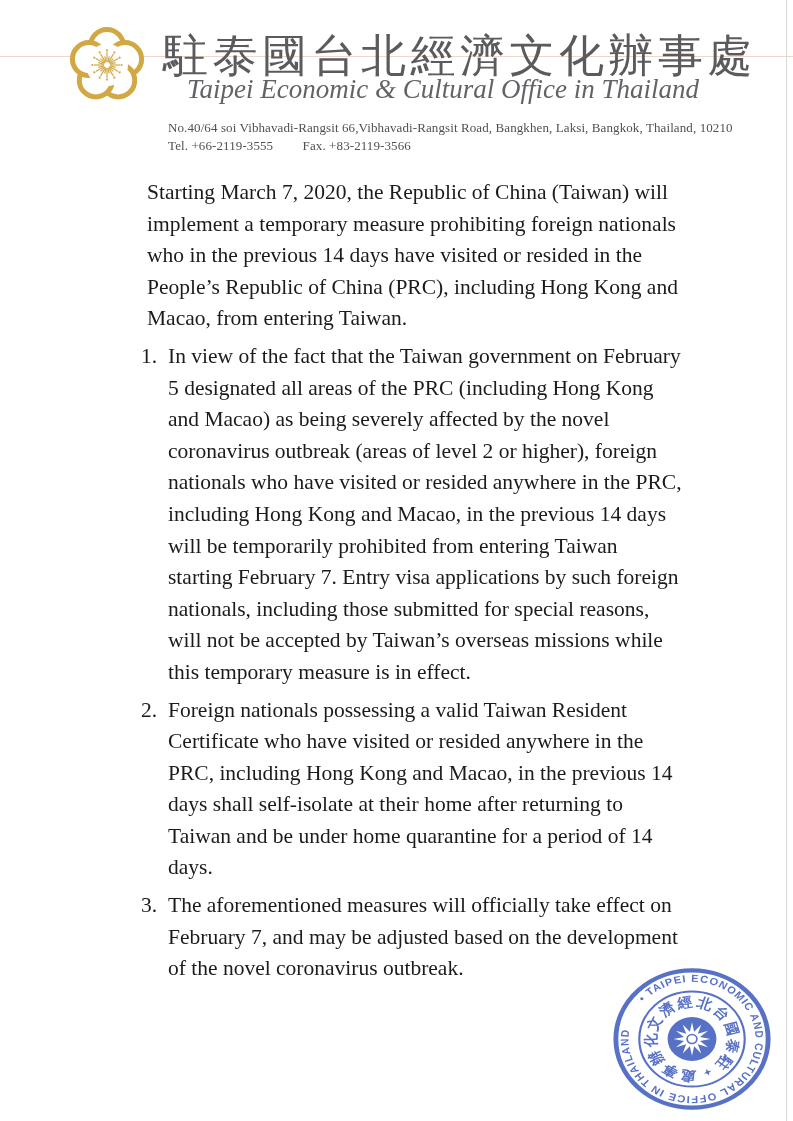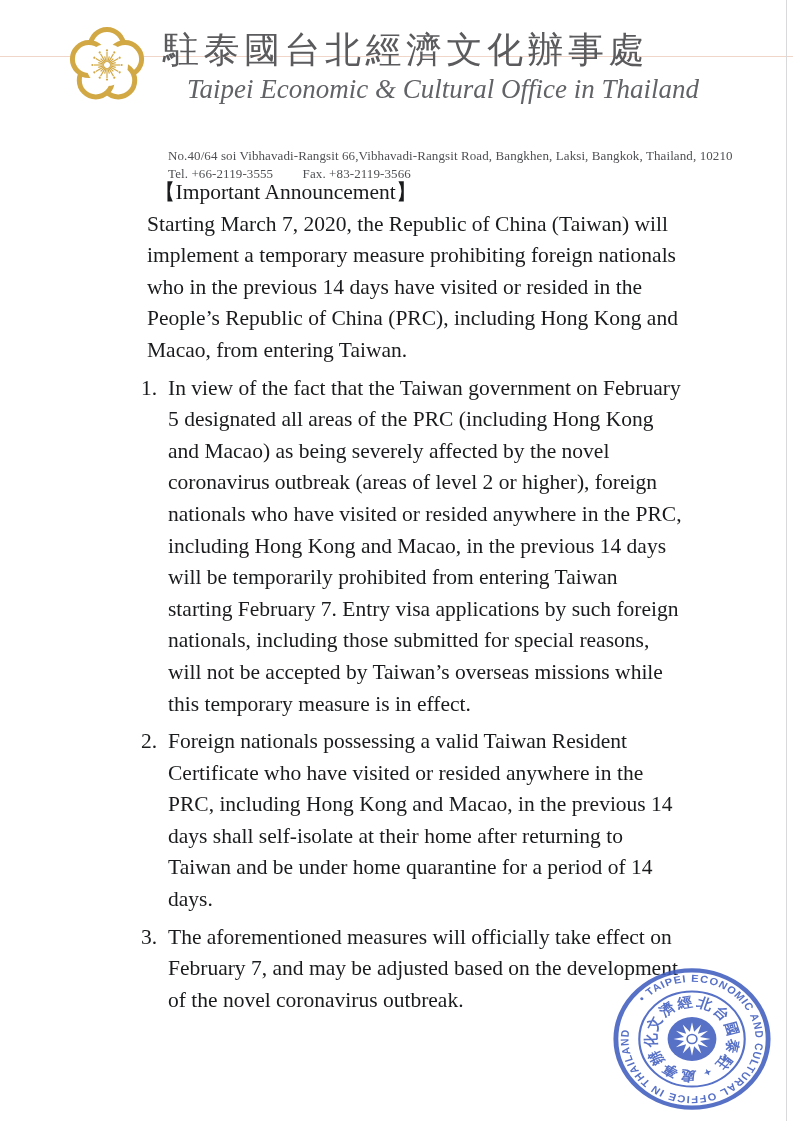--- a/index.html
+++ b/index.html
@@ -9,29 +9,29 @@
     font-family:"Liberation Serif", serif;
   }
   
   .accent-line{position:absolute;left:0;top:56px;width:793px;height:1px;background:#efd6c8;z-index:0;}
   .scan-edge{position:absolute;left:786px;top:0;width:1px;height:1121px;background:#d9d9db;z-index:0;}
 
   
   .logo{position:absolute;left:68px;top:24px;z-index:2;}
   .org-zh{
     position:absolute;left:163px;top:26px;width:560px;
-    font-size:36px;color:#5b5b5e;letter-spacing:4.5px;white-space:nowrap;z-index:1;
+    font-size:45px;color:#5b5b5e;letter-spacing:4.5px;white-space:nowrap;z-index:1;
   }
   .org-en{
     position:absolute;left:163px;top:74px;width:560px;
     font-size:27px;font-style:italic;color:#626366;white-space:nowrap;z-index:1;text-align:center;
   }
   .addr{
     position:absolute;left:168px;top:119px;width:600px;
-    font-size:13px;color:#4f5053;line-height:18px;z-index:1;letter-spacing:0.1px;margin-top:28px;
+    font-size:13px;color:#4f5053;line-height:18px;z-index:1;letter-spacing:0.1px;
   }
   .addr .telfax span{display:inline-block;text-align:right;}
   .addr .telfax span + span{margin-left:26px;}
 
   
   .doc{
     position:absolute;left:138px;top:177px;width:546px;
     font-size:21.5px;line-height:31.6px;color:#1a1b1d;z-index:1;
   }
   .doc-heading{padding-left:16px;}
@@ -108,21 +108,20 @@
 <div class="org-en">Taipei Economic &amp; Cultural Office in Thailand</div>
 <div class="addr">
   <div>No.40/64 soi Vibhavadi-Rangsit 66,Vibhavadi-Rangsit Road, Bangkhen, Laksi, Bangkok, Thailand, 10210</div>
   <div class="telfax">
     <span>Tel. +66-2119-3555</span>
     <span>Fax. +83-2119-3566</span>
   </div>
 </div>
 
 <div class="doc">
-  <div class="doc-heading">【Important Announcement】</div>
   <p class="doc-intro">Starting March 7, 2020, the Republic of China (Taiwan) will implement a temporary measure prohibiting foreign nationals who in the previous 14 days have visited or resided in the People’s Republic of China (PRC), including Hong Kong and Macao, from entering Taiwan.</p>
 
   <div class="doc-item">
     <span class="doc-num">1.</span>
     <span class="doc-text">In view of the fact that the Taiwan government on February 5 designated all areas of the PRC (including Hong Kong and Macao) as being severely affected by the novel coronavirus outbreak (areas of level 2 or higher), foreign nationals who have visited or resided anywhere in the PRC, including Hong Kong and Macao, in the previous 14 days will be temporarily prohibited from entering Taiwan starting February 7. Entry visa applications by such foreign nationals, including those submitted for special reasons, will not be accepted by Taiwan’s overseas missions while this temporary measure is in effect.</span>
   </div>
   <div class="doc-item">
     <span class="doc-num">2.</span>
     <span class="doc-text">Foreign nationals possessing a valid Taiwan Resident Certificate who have visited or resided anywhere in the PRC, including Hong Kong and Macao, in the previous 14 days shall self-isolate at their home after returning to Taiwan and be under home quarantine for a period of 14 days.</span>
   </div>

